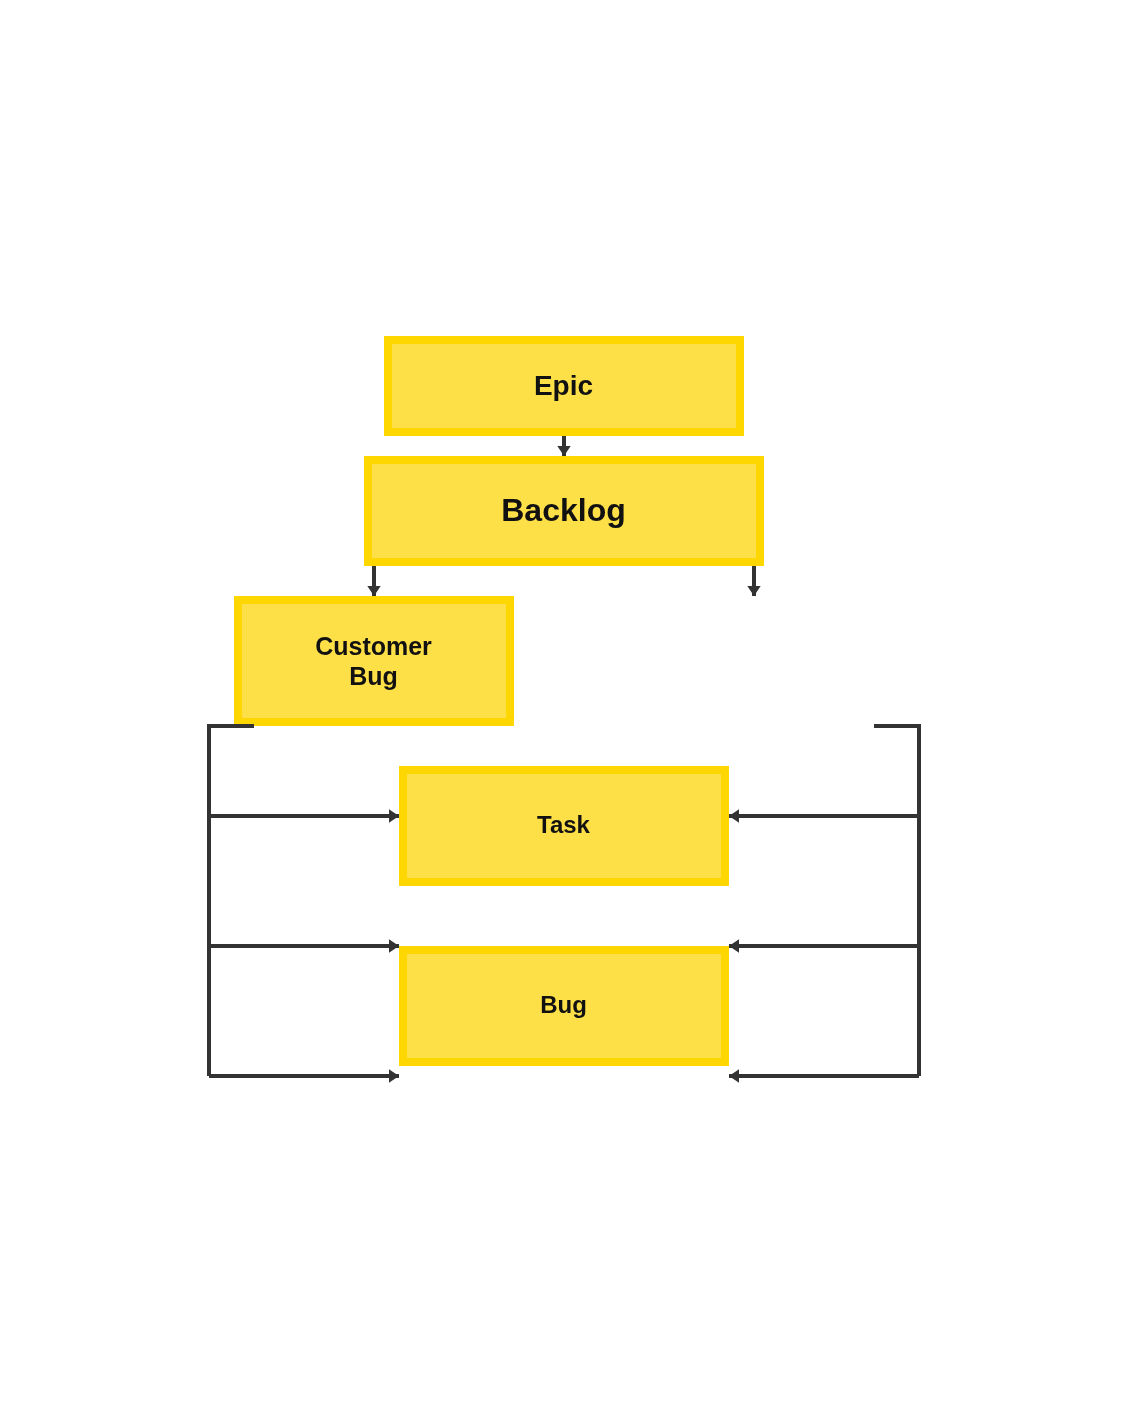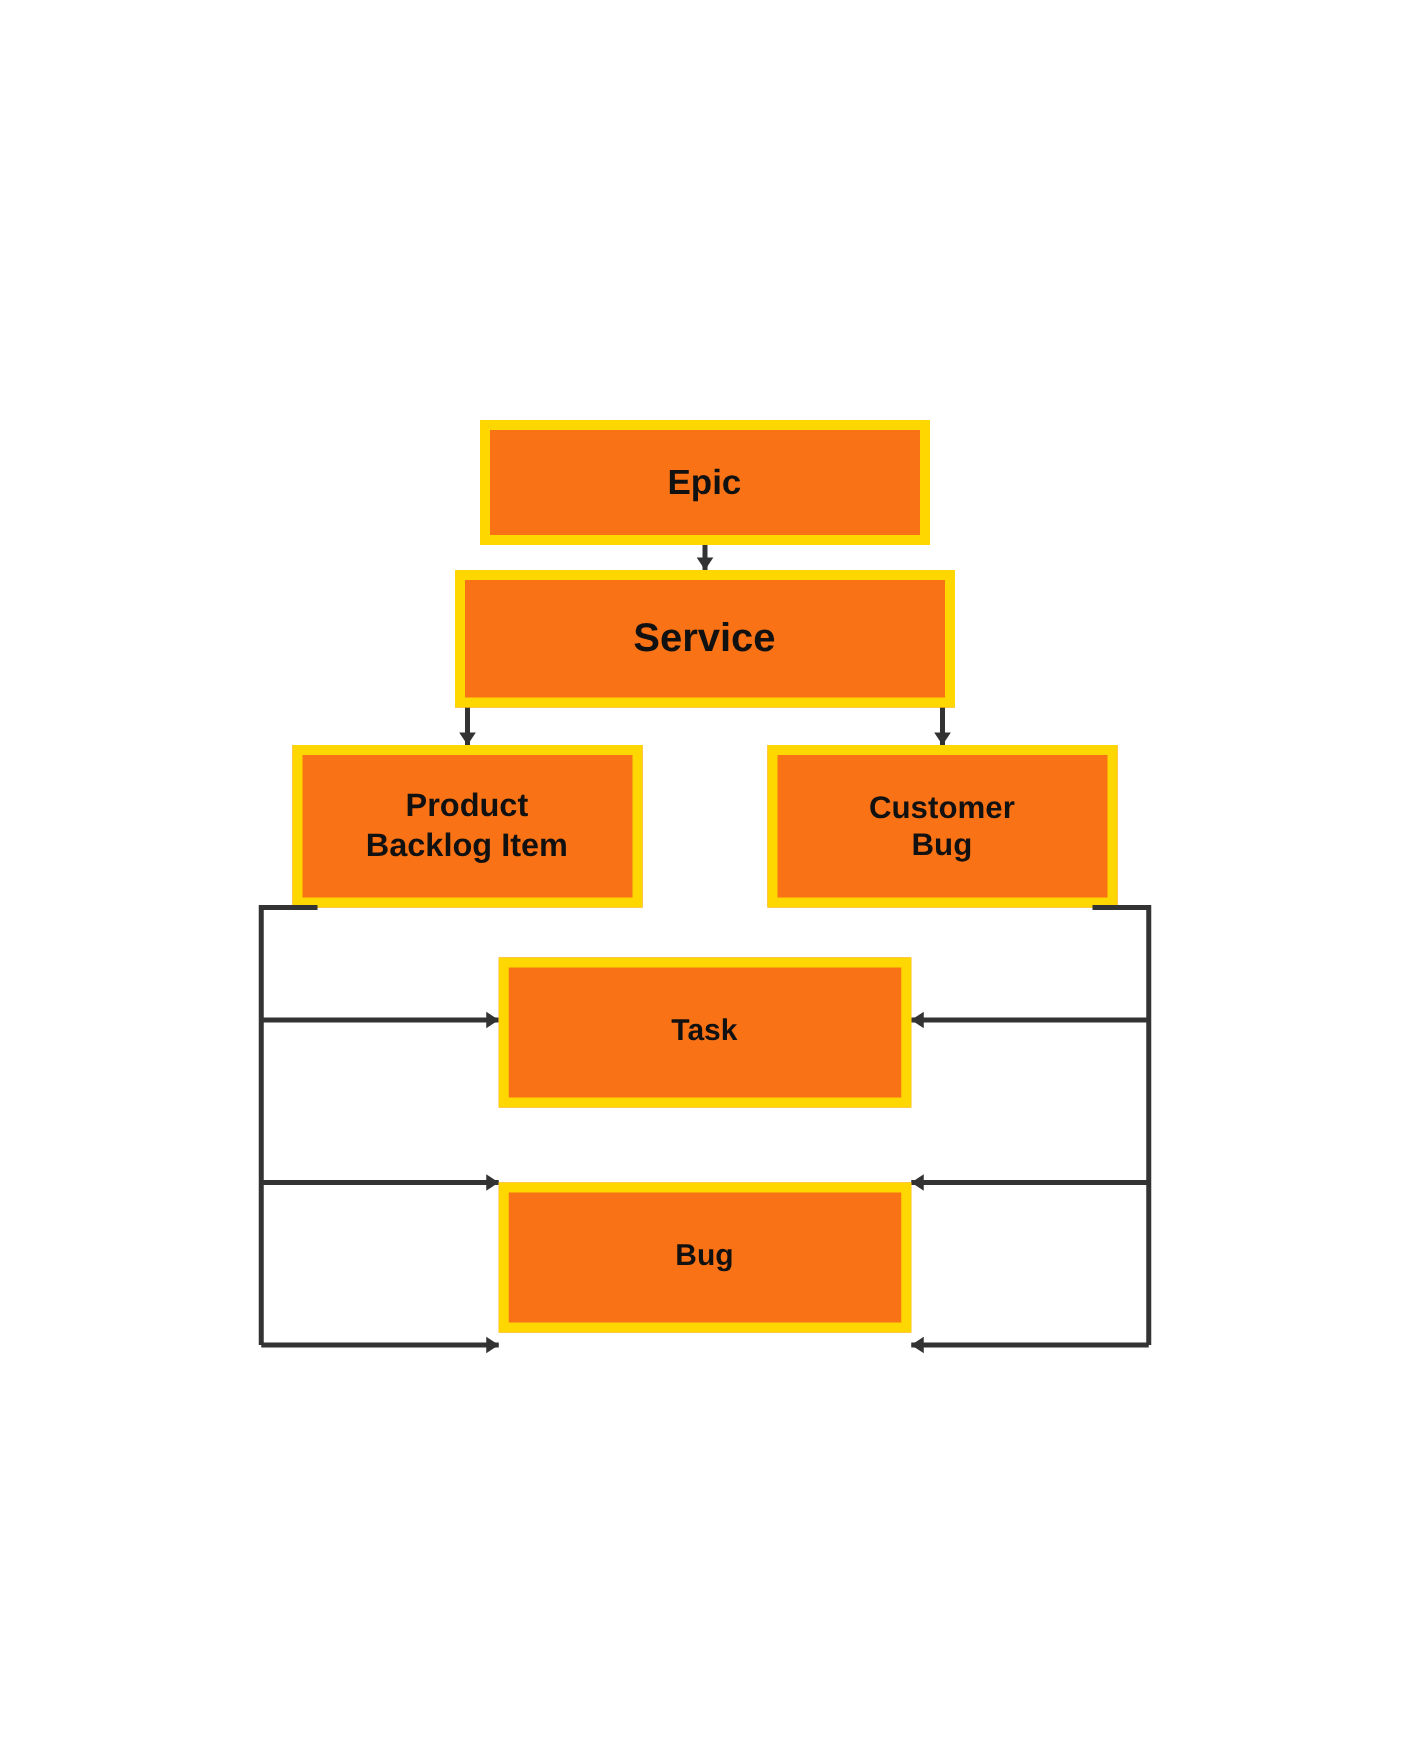--- a/index.html
+++ b/index.html
@@ -15,21 +15,21 @@
 
     .diagram {
       position: relative;
       width: 700px;
       padding: 40px 20px;
     }
 
     
     .box {
       border: 8px solid #FFD700;
-      background: #f97316;
+      background: #fde047;
       display: flex;
       align-items: center;
       justify-content: center;
       text-align: center;
       font-weight: 900;
       font-size: 28px;
       line-height: 1.2;
       color: #111;
     }
 
@@ -132,30 +132,27 @@
   <div class="row" style="margin-bottom: 0;" id="row-epic">
     <div class="box epic-box" id="box-epic">
       <span>Epic</span>
     </div>
   </div>
 
   <div class="gap-sm" id="gap1"></div>
 
   <div class="row" id="row-feature">
     <div class="box feature-box" id="box-feature">
-      <span>Service</span>
+      <span>Backlog</span>
     </div>
   </div>
 
   <div class="gap-md" id="gap2"></div>
 
   <div class="level3-row" id="row-level3">
-    <div class="box pbi-box" id="box-pbi">
-      <span>Product<br>Backlog Item</span>
-    </div>
     <div class="box bug-box" id="box-customer-bug">
       <span>Customer<br>Bug</span>
     </div>
   </div>
 
   <div class="gap-lg" id="gap3"></div>
 
   <div class="task-row" id="row-task">
     <div class="box task-box" id="box-task">
       <span>Task</span>

